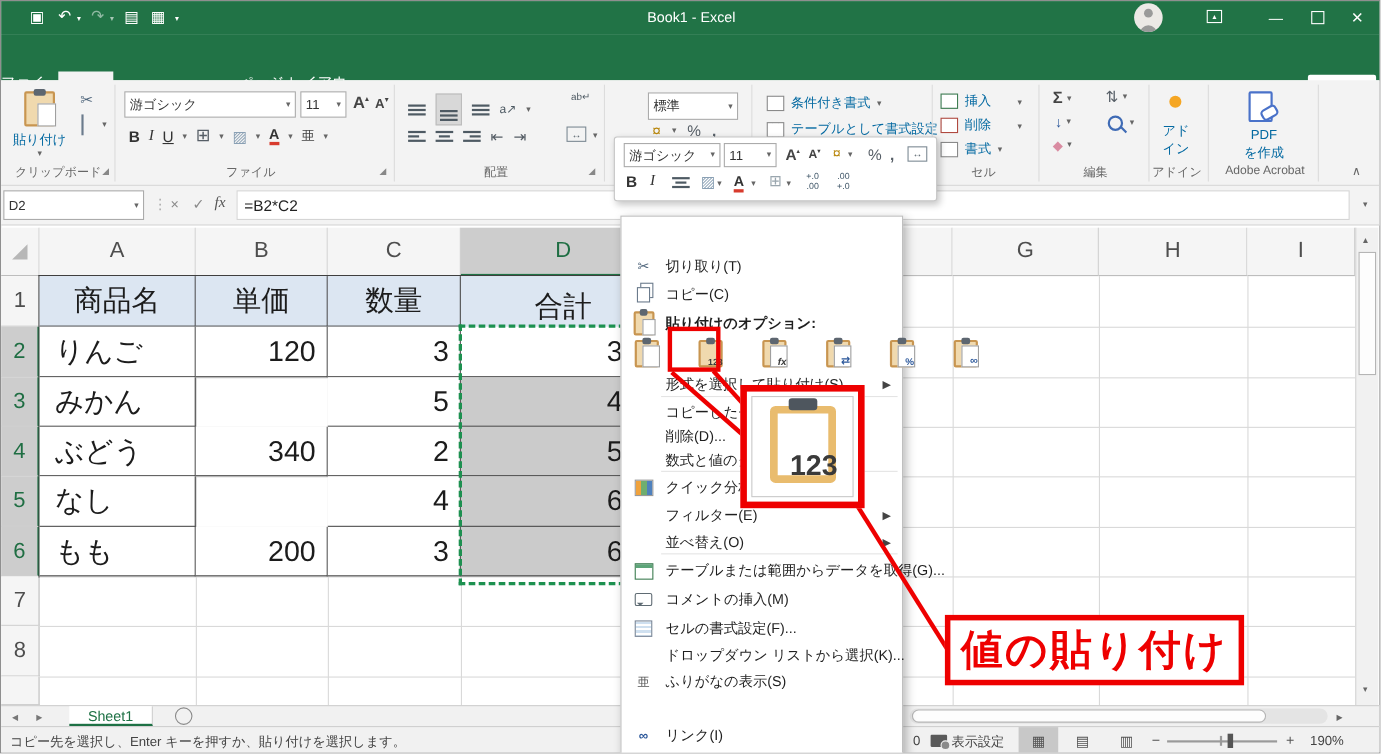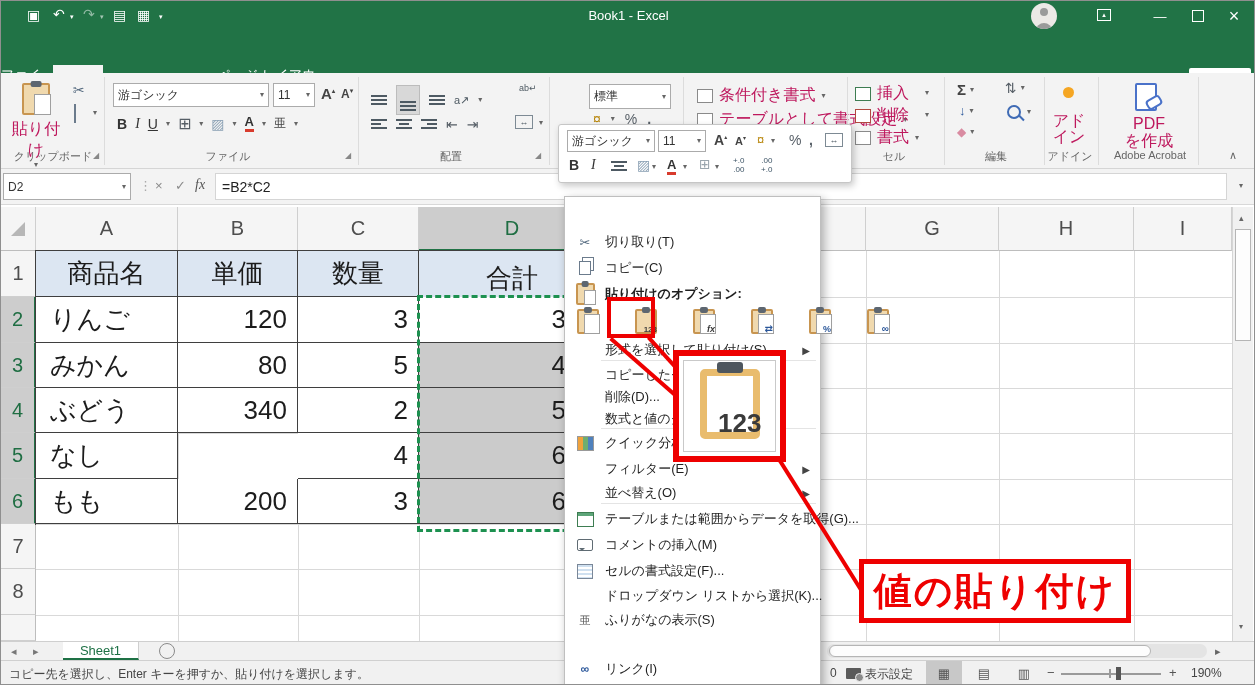--- a/index.html
+++ b/index.html
@@ -17,21 +17,21 @@
   .tab.active{background:#f3f3f3;color:#217346;font-weight:bold;}
   .qat{font-size:14px;color:#fff;line-height:1;}
   .tinycaret{font-size:7px;color:#fff;}
   
   #ribbon{left:0;top:72px;width:1255px;height:96px;background:#f3f3f3;border-bottom:1px solid #d5d5d5;}
   .grp{font-size:11px;color:#666;text-align:center;}
   .vsep{width:1px;background:#dcdcdc;top:4px;height:88px;position:absolute;}
   .combo{background:#fff;border:1px solid #ababab;display:flex;align-items:center;justify-content:space-between;font-size:12px;color:#333;padding:0 4px;}
   .ico{color:#565e66;font-size:14px;line-height:1;}
   .dd{font-size:8px;color:#666;line-height:1;}
-  .rlabel{font-size:16px;color:#be185d;}
+  .rlabel{font-size:12px;color:#0369a1;}
   .bars{display:inline-flex;flex-direction:column;gap:2px;width:16px;}
   .bars i{height:2px;background:#4e5a63;display:block;width:16px;}
   .bars.bl i:nth-child(2){width:10px;}
   .bars.bc i:nth-child(2){width:10px;margin:0 auto;}
   .bars.br i:nth-child(2){width:10px;margin-left:auto;}
   .selbox{background:#d8d8d8;border:1px solid #bcbcbc;}
   .fca{font-weight:bold;font-size:13px;color:#333;border-bottom:3px solid #d83b2d;line-height:1.1;}
   .twoLine{white-space:pre-line;font-size:8px;line-height:1.15;color:#3d5466;text-align:right;}
   
   .cb{position:relative;background:#f0d9ae;border:2px solid #c89550;border-radius:2px;}
@@ -378,21 +378,20 @@
   <div class="a cell hcell" style="left:177px;top:250px;width:120px;height:46px;">単価</div>
   <div class="a cell hcell" style="left:297px;top:250px;width:121px;height:46px;">数量</div>
   <div class="a cell hcell" style="left:418px;top:250px;width:187px;height:56px;">合計</div>
 
   <div class="a cell txt" style="left:35px;top:296px;width:142px;height:46px;">りんご</div>
   <div class="a cell num" style="left:177px;top:296px;width:120px;height:46px;">120</div>
   <div class="a cell num" style="left:297px;top:296px;width:121px;height:46px;">3</div>
   <div class="a cell num" style="left:418px;top:296px;width:187px;height:46px;">360</div>
 
   <div class="a cell txt" style="left:35px;top:342px;width:142px;height:45px;">みかん</div>
-  <div class="a cell num" style="left:177px;top:342px;width:120px;height:45px;">80</div>
   <div class="a cell num" style="left:297px;top:342px;width:121px;height:45px;">5</div>
   <div class="a cell num gray" style="left:418px;top:342px;width:187px;height:45px;">400</div>
 
   <div class="a cell txt" style="left:35px;top:387px;width:142px;height:45px;">ぶどう</div>
   <div class="a cell num" style="left:177px;top:387px;width:120px;height:45px;">340</div>
   <div class="a cell num" style="left:297px;top:387px;width:121px;height:45px;">2</div>
   <div class="a cell num gray" style="left:418px;top:387px;width:187px;height:45px;">500</div>
 
   <div class="a cell txt" style="left:35px;top:432px;width:142px;height:46px;">なし</div>
   <div class="a cell num" style="left:297px;top:432px;width:121px;height:46px;">4</div>

